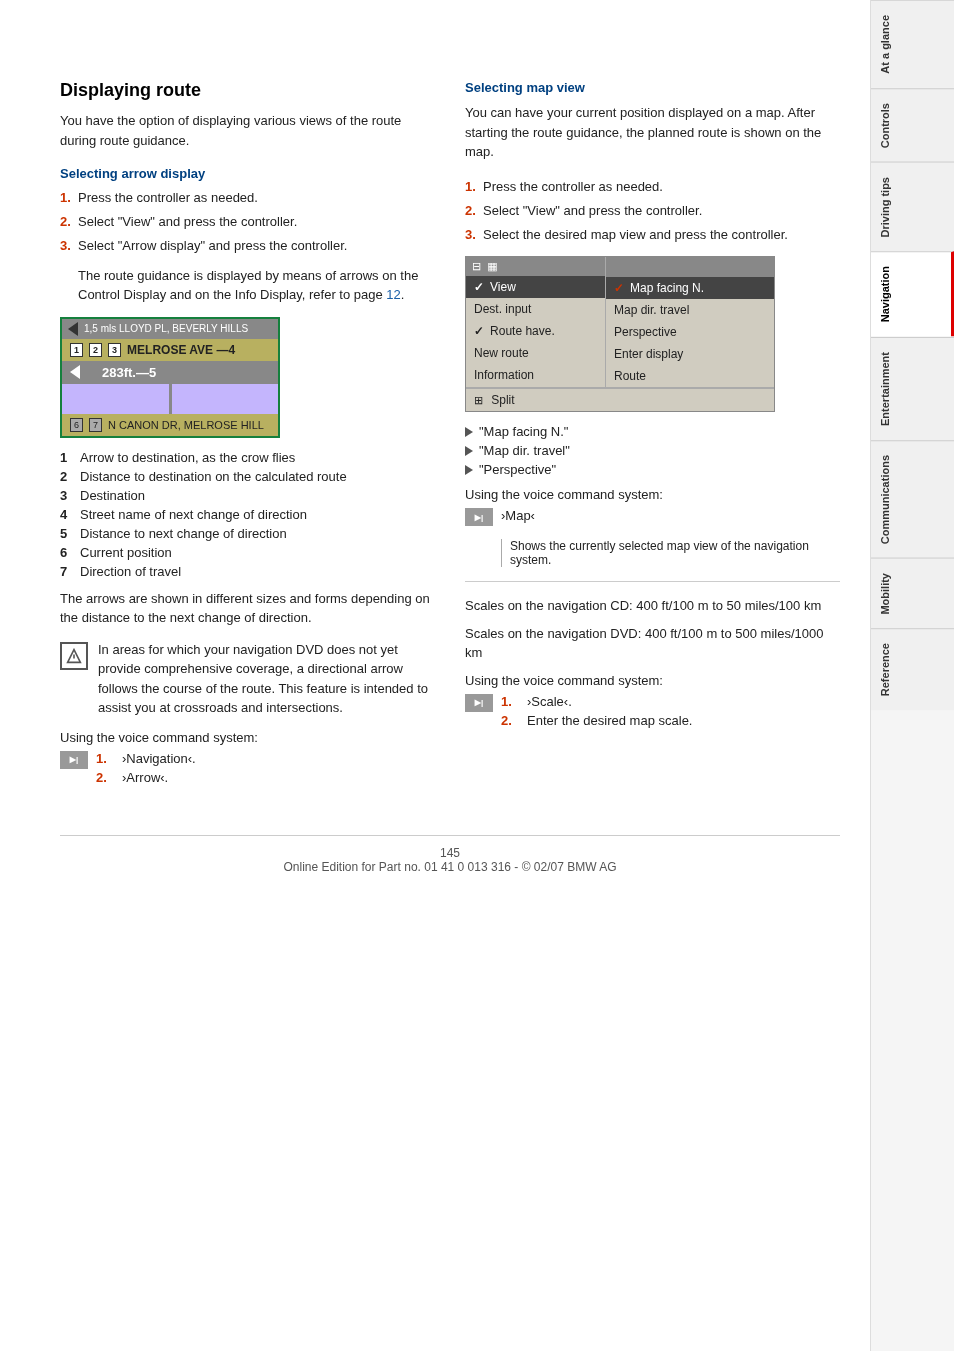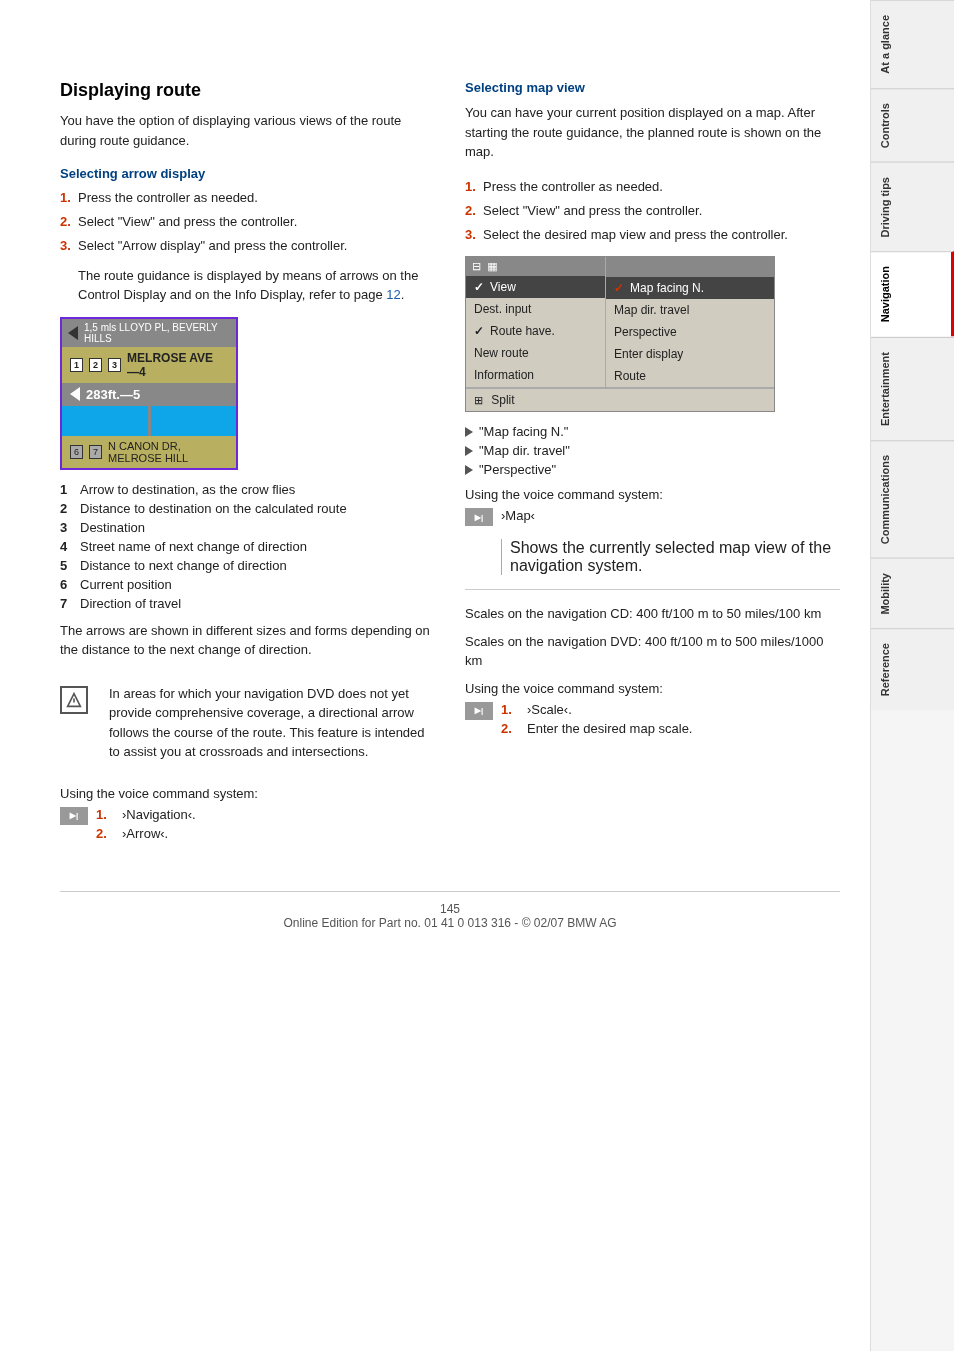--- a/index.html
+++ b/index.html
@@ -94,23 +94,23 @@
     }
     ol.steps li .step-num {
       color: #cc3300;
       font-weight: bold;
       min-width: 18px;
       font-size: 13px;
     }
 
     
     .nav-display {
-      border: 2px solid #6d28d9;
-      background: #0ea5e9;
-      width: 178px;
+      border: 2px solid #15803d;
+      background: #c4b5fd;
+      width: 220px;
       margin: 12px 0;
       font-size: 11px;
       overflow: hidden;
     }
     .nav-top-bar {
       background: #888;
       display: flex;
       align-items: center;
       padding: 3px 6px;
       color: #fff;
@@ -127,21 +127,21 @@
       gap: 6px;
     }
     .nav-dist-row {
       background: #888;
       color: #fff;
       padding: 4px 8px;
       font-size: 13px;
       font-weight: bold;
       display: flex;
       align-items: center;
-      gap: 6px;
+      gap: 22px;
     }
     .nav-bottom-row {
       background: #b8b060;
       padding: 4px 8px;
       font-size: 11px;
       display: flex;
       align-items: center;
       gap: 4px;
     }
     .arrow-left {
@@ -168,22 +168,22 @@
     .item-list li .item-num {
       font-weight: bold;
       min-width: 20px;
       font-size: 13px;
     }
 
     
     .note-box {
       display: flex;
       align-items: flex-start;
-      gap: 21px;
-      margin: 24px 0;
+      gap: 10px;
+      margin: 12px 0;
       font-size: 12px;
       line-height: 1.5;
     }
     .note-icon {
       width: 28px;
       height: 28px;
       border: 2px solid #555;
       display: flex;
       align-items: center;
       justify-content: center;
@@ -525,21 +525,21 @@
         <span class="tri-bullet"></span>
         <span>"Perspective"</span>
       </div>
 
       <p class="voice-command-label">Using the voice command system:</p>
 
       <div class="voice-line">
         <div class="voice-icon-img">▶|</div>
         <div class="voice-content">
           <div style="font-size:13px;margin-bottom:16px;">›Map‹</div>
-          <div style="font-size:16px;padding-left:8px;border-left:1px solid #aaa;">Shows the currently selected map view of the navigation system.</div>
+          <div style="font-size:12px;padding-left:8px;border-left:1px solid #aaa;">Shows the currently selected map view of the navigation system.</div>
         </div>
       </div>
 
       <div class="section-divider"></div>
 
 
       <p style="font-size:13px;line-height:1.5;margin-bottom:8px;">Scales on the navigation CD: 400 ft/100 m to 50 miles/100 km</p>
       <p style="font-size:13px;line-height:1.5;margin-bottom:8px;">Scales on the navigation DVD: 400 ft/100 m to 500 miles/1000 km</p>
 
       <p class="voice-command-label">Using the voice command system:</p>

